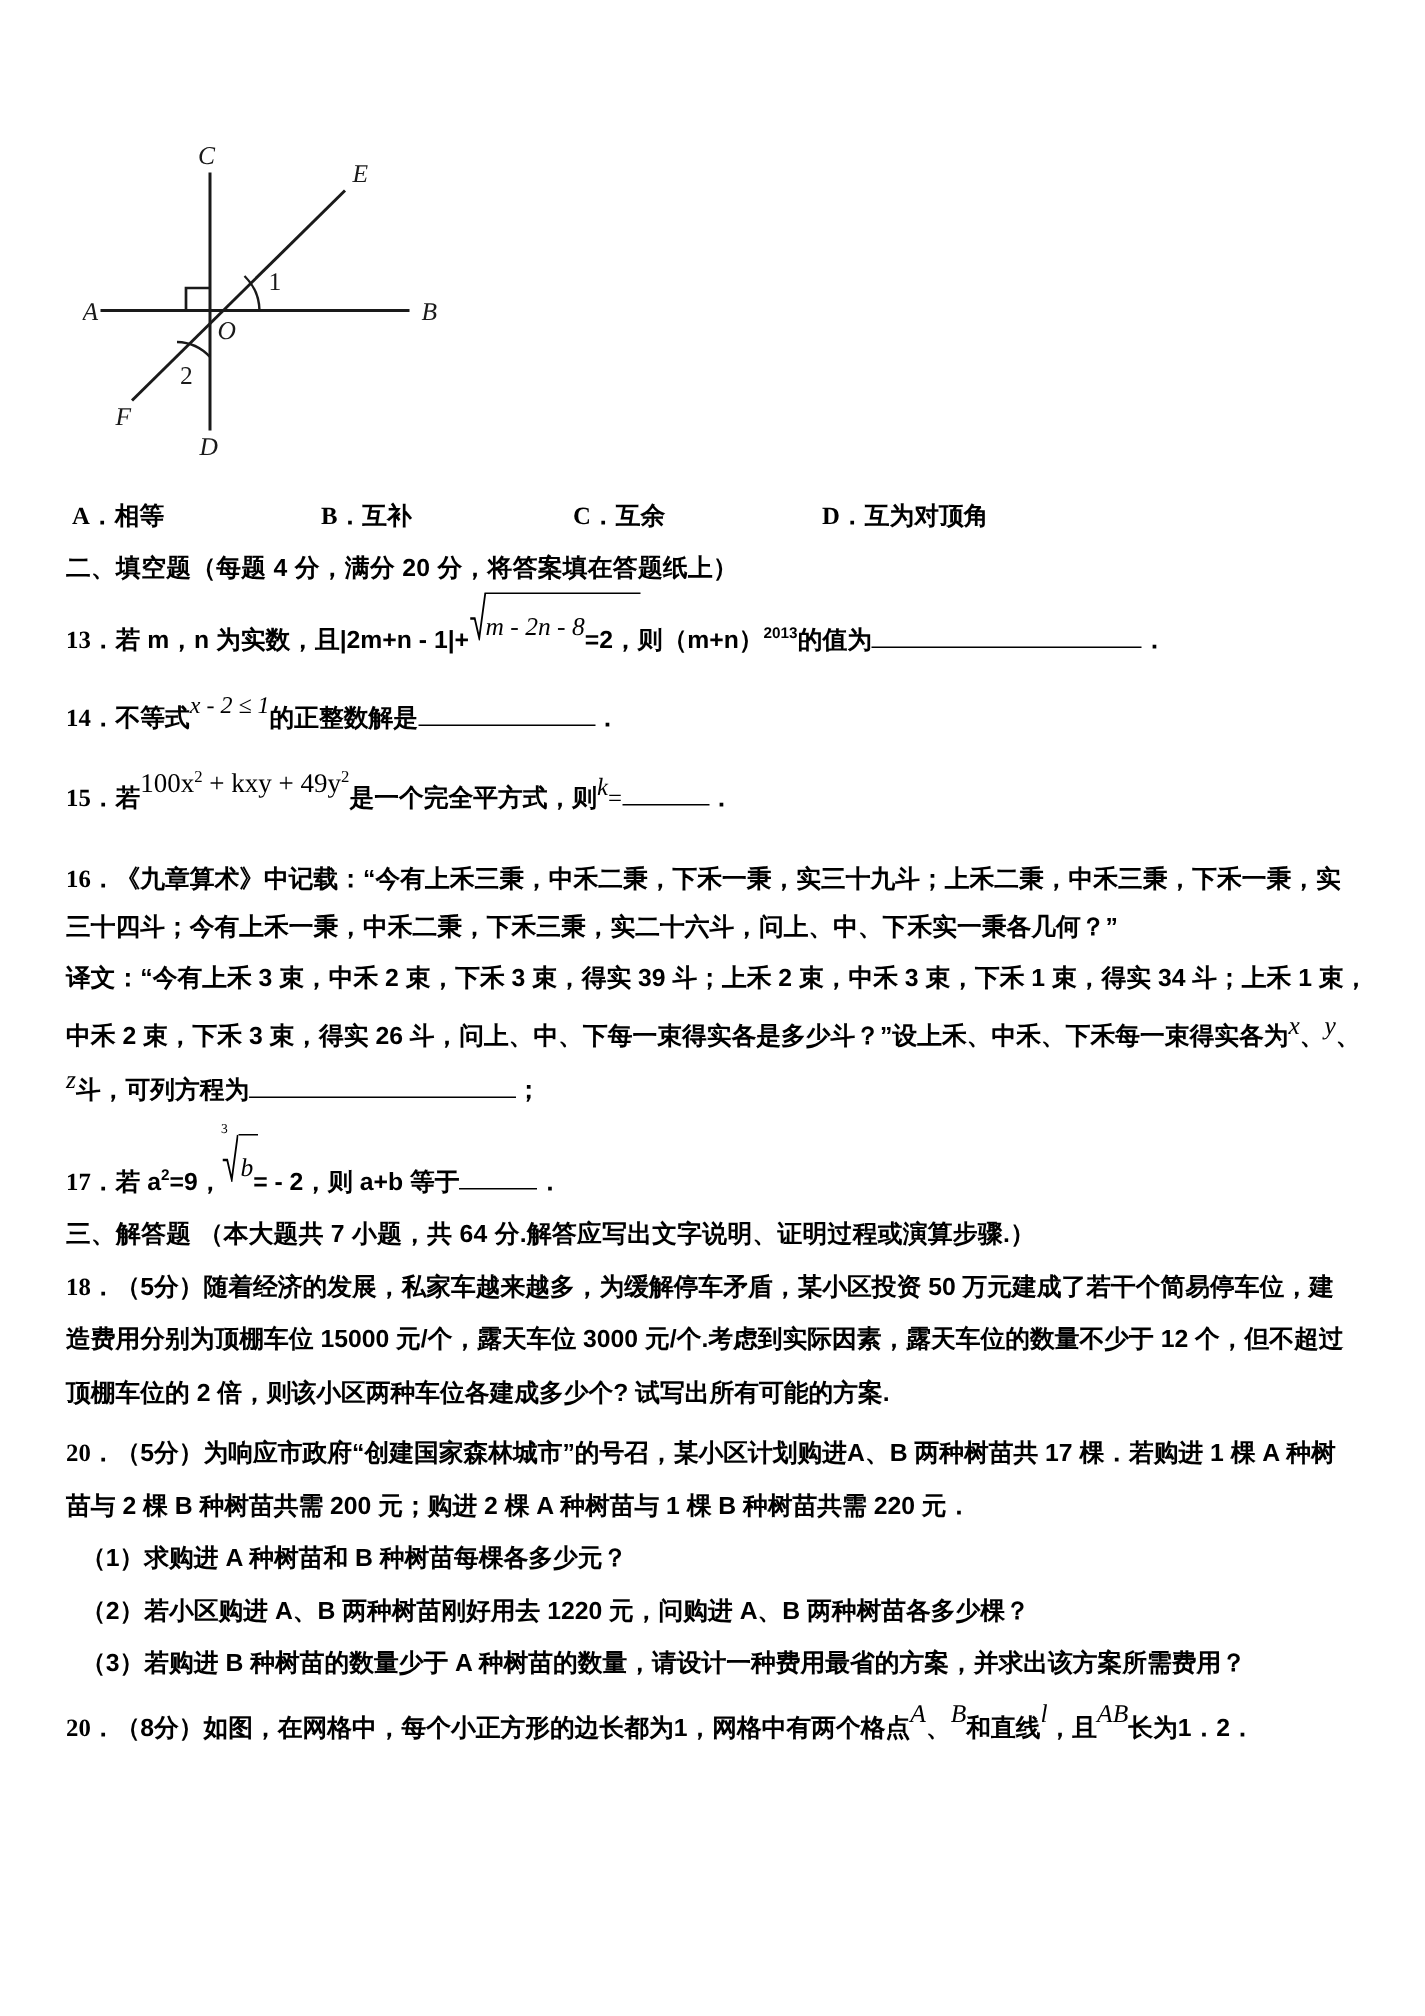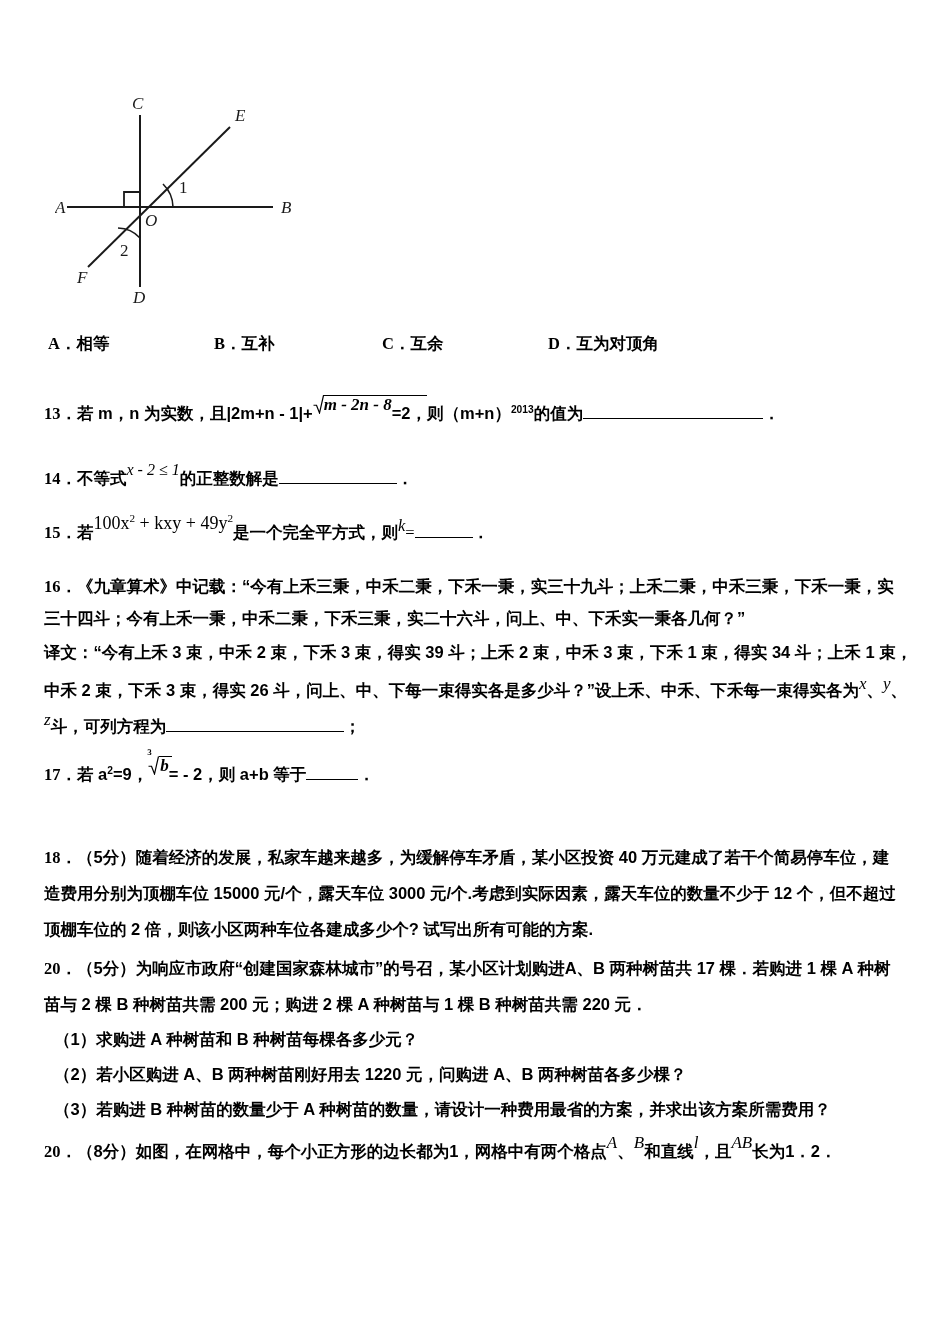--- a/index.html
+++ b/index.html
@@ -101,24 +101,24 @@
     display: inline-block;
     border-bottom: 1.4px solid #000;
     vertical-align: baseline;
   }
 
   
   .radical {
     display: inline-block;
     position: relative;
     padding-left: 11px;
-    padding-top: 1px;
+    padding-top: 14px;
     font-family: "Liberation Serif", serif;
     font-style: italic;
-    font-weight: bold;
+    font-weight: normal;
     font-size: 17px;
     white-space: nowrap;
   }
   .radical > .bar {
     position: absolute;
     left: 10px; top: 0px;
     height: 1.3px;
     background: #000;
   }
   .radical > .hook {
@@ -181,20 +181,21 @@
       <span class="lab">B．</span><span>互补</span>
     </span>
     <span class="opt" style="left:334px;">
       <span class="lab">C．</span><span>互余</span>
     </span>
     <span class="opt" style="left:500px;">
       <span class="lab">D．</span><span>互为对顶角</span>
     </span>
   </div>
 
+  <div class="sec-head" id="sec2">二、填空题（每题 4 分，满分 20 分，将答案填在答题纸上）</div>
 
   <div class="q" style="left:44px; top:404px;">
     <span class="num">13．</span><span>若 m，n 为实数，且|2m+n - 1|+</span><span class="radical raise"><span class="bar" style="width:104px;"></span><svg class="hook" viewBox="0 0 11 22" preserveAspectRatio="none">
           <polyline points="0.5,12 3.5,12 6.5,21 10.5,0.5" fill="none" stroke="#000" stroke-width="1.2"></polyline>
         </svg><span>m - 2n - 8</span></span><span>=2，则（m+n）</span><span class="supn">2013</span><span>的值为</span><span class="blank" style="width:180px;"></span><span>．</span>
   </div>
 
   <div class="q" style="left:44px; top:470px;">
     <span class="num">14．</span><span>不等式</span><span class="mi raise" style="font-size:16px;">x - 2 ≤ 1</span><span>的正整数解是</span><span class="blank" style="width:118px;"></span><span>．</span>
   </div>
@@ -218,23 +219,24 @@
   <div class="q" style="left:44px; top:718px;">
     <span class="mi raise-sm" style="font-size:17px;">z</span><span>斗，可列方程为</span><span class="blank" style="width:178px;"></span><span>；</span>
   </div>
 
   <div class="q" style="left:44px; top:765px;">
     <span class="num">17．</span><span>若 a</span><span class="supn">2</span><span>=9，</span><span class="radical raise" style="padding-left:12px;"><span class="cbrt-idx">3</span><span class="bar" style="width:13px; left:11px;"></span><svg class="hook" viewBox="0 0 11 22" preserveAspectRatio="none">
           <polyline points="0.5,12 3.5,12 6.5,21 10.5,0.5" fill="none" stroke="#000" stroke-width="1.2"></polyline>
         </svg><span>b</span></span><span>= - 2，则 a+b 等于</span><span class="blank" style="width:52px;"></span><span>．</span>
   </div>
 
+  <div class="sec-head" id="sec3">三、解答题 （本大题共 7 小题，共 64 分.解答应写出文字说明、证明过程或演算步骤.）</div>
 
   <div class="q" style="left:44px; top:849px;">
-    <span class="num">18．</span><span>（5分）随着经济的发展，私家车越来越多，为缓解停车矛盾，某小区投资 40 万元建成了若干个简易停车位，建</span>
+    <span class="num">18．</span><span>（5分）随着经济的发展，私家车越来越多，为缓解停车矛盾，某小区投资 50 万元建成了若干个简易停车位，建</span>
   </div>
   <div class="q" style="left:44px; top:885px;">
     <span>造费用分别为顶棚车位 15000 元/个，露天车位 3000 元/个.考虑到实际因素，露天车位的数量不少于 12 个，但不超过</span>
   </div>
   <div class="q" style="left:44px; top:921px;">
     <span>顶棚车位的 2 倍，则该小区两种车位各建成多少个? 试写出所有可能的方案.</span>
   </div>
 
   <div class="q" style="left:44px; top:960px;">
     <span class="num">20．</span><span>（5分）为响应市政府“创建国家森林城市”的号召，某小区计划购进A、B 两种树苗共 17 棵．若购进 1 棵 A 种树</span>

